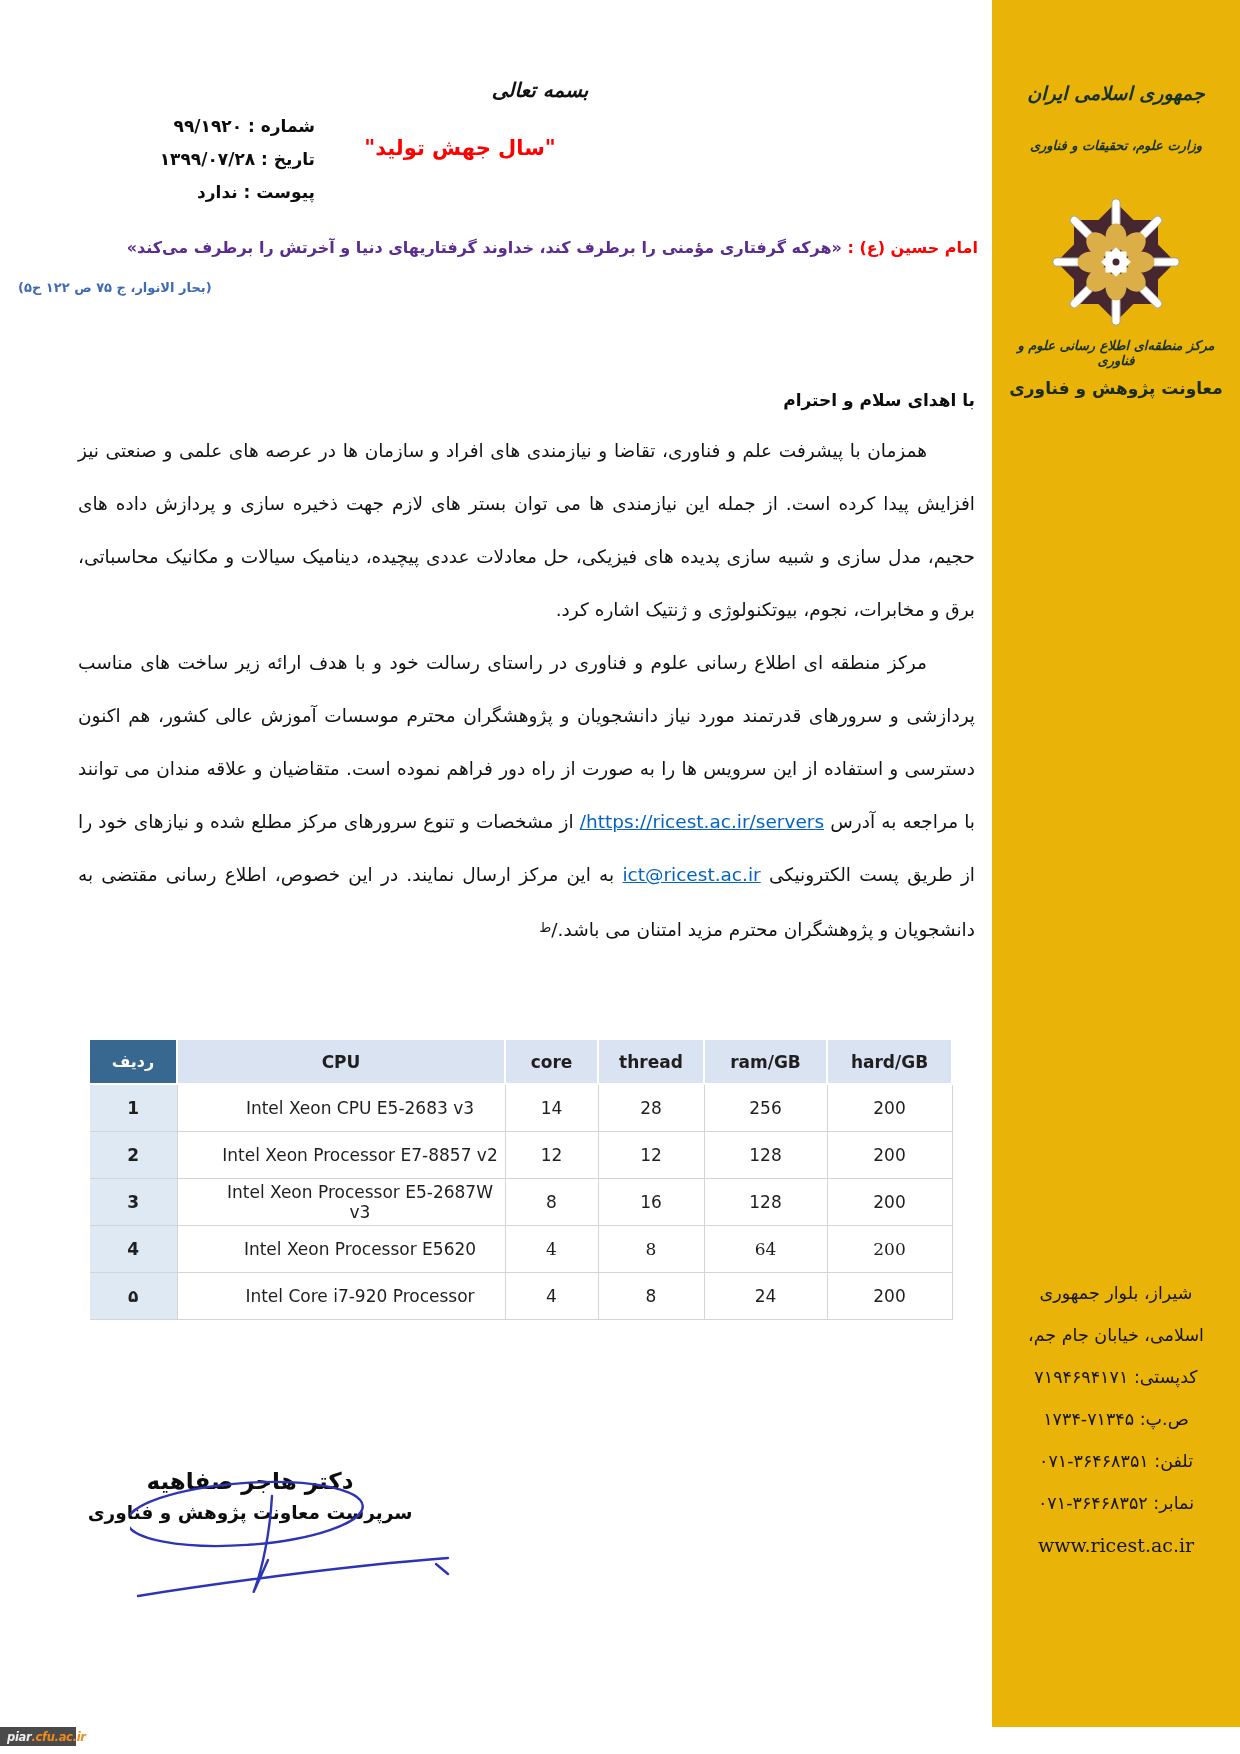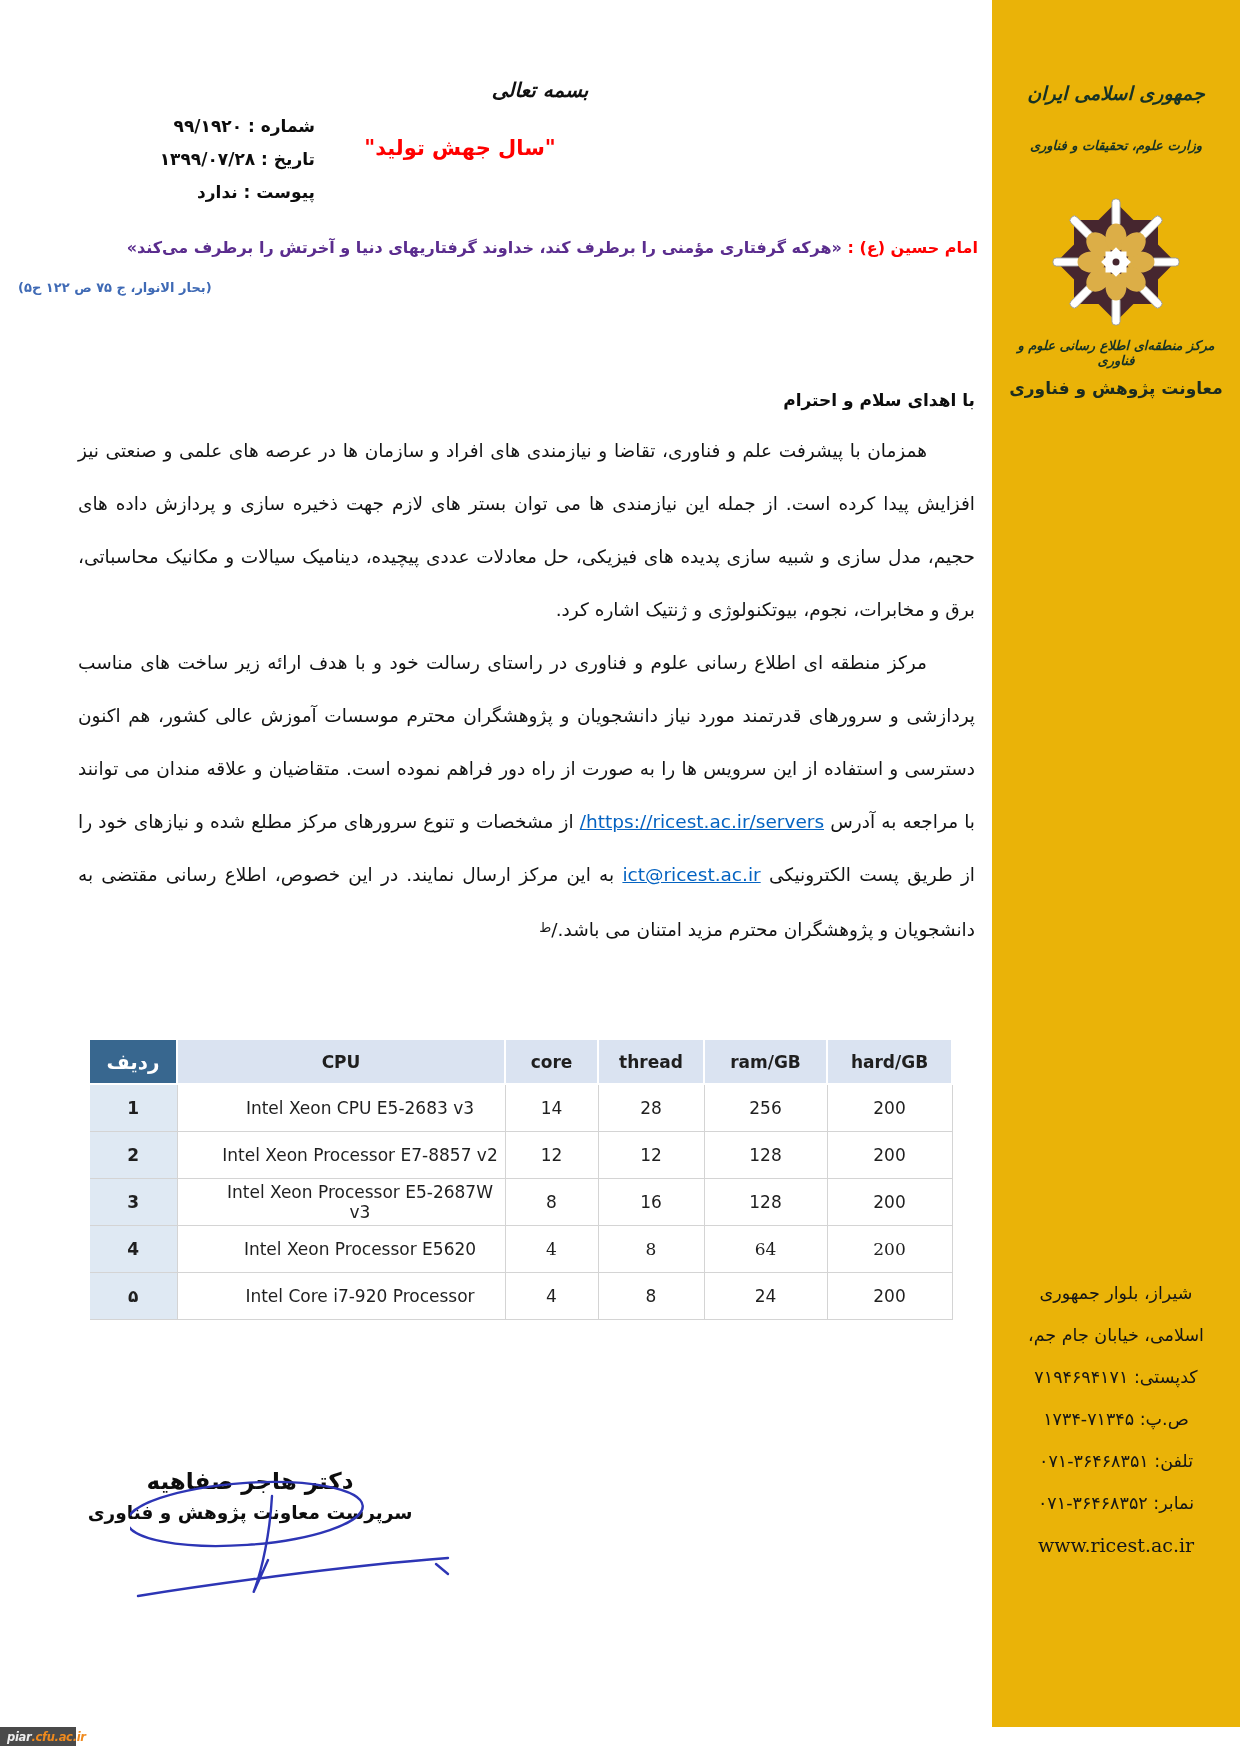--- a/index.html
+++ b/index.html
@@ -48,21 +48,21 @@
   .spec-table { position:absolute; top:1038px; right:287px; direction:ltr;
                 border-collapse:collapse; table-layout:fixed; width:863px;
                 font-size:17px; color:#1f1f1f; }
   .spec-table col.c-row    { width:88px; }
   .spec-table col.c-cpu    { width:328px; }
   .spec-table col.c-core   { width:93px; }
   .spec-table col.c-thread { width:106px; }
   .spec-table col.c-ram    { width:123px; }
   .spec-table col.c-hard   { width:125px; }
   .spec-table th { height:45px; font-weight:bold; border:2px solid #ffffff; background:#dae3f1; }
-  .spec-table th.th-row { background:#38678f; color:#ffffff; font-size:20px; }
+  .spec-table th.th-row { background:#38678f; color:#ffffff; font-size:16px; }
   .spec-table td { height:47px; text-align:center; background:#ffffff;
                    border:1px solid #d4d4d4; }
   .spec-table td.row-num { background:#dfe9f3; font-weight:bold; border-left:2px solid #fff; }
   .spec-table td.cpu-name { text-align:center; padding-left:38px; }
   .spec-table tr.serif-nums td.num { font-family:"DejaVu Serif", serif; }
   
   .signature { position:absolute; top:1466px; left:85px; width:330px; text-align:center;
                color:#0d0d0d; direction:rtl; }
   .sig-l1 { font-size:16px;  font-weight:bold; line-height:28px; }
   .sig-name { font-size:23px; font-weight:bold; line-height:31px; }

